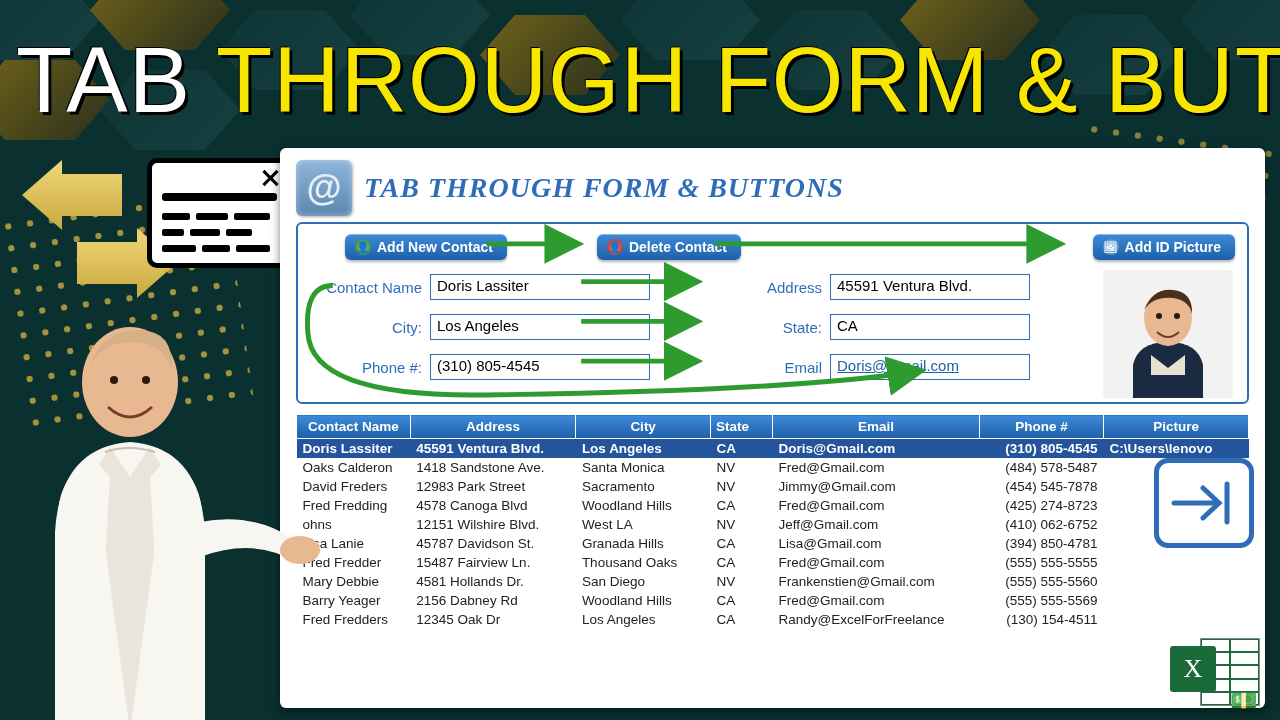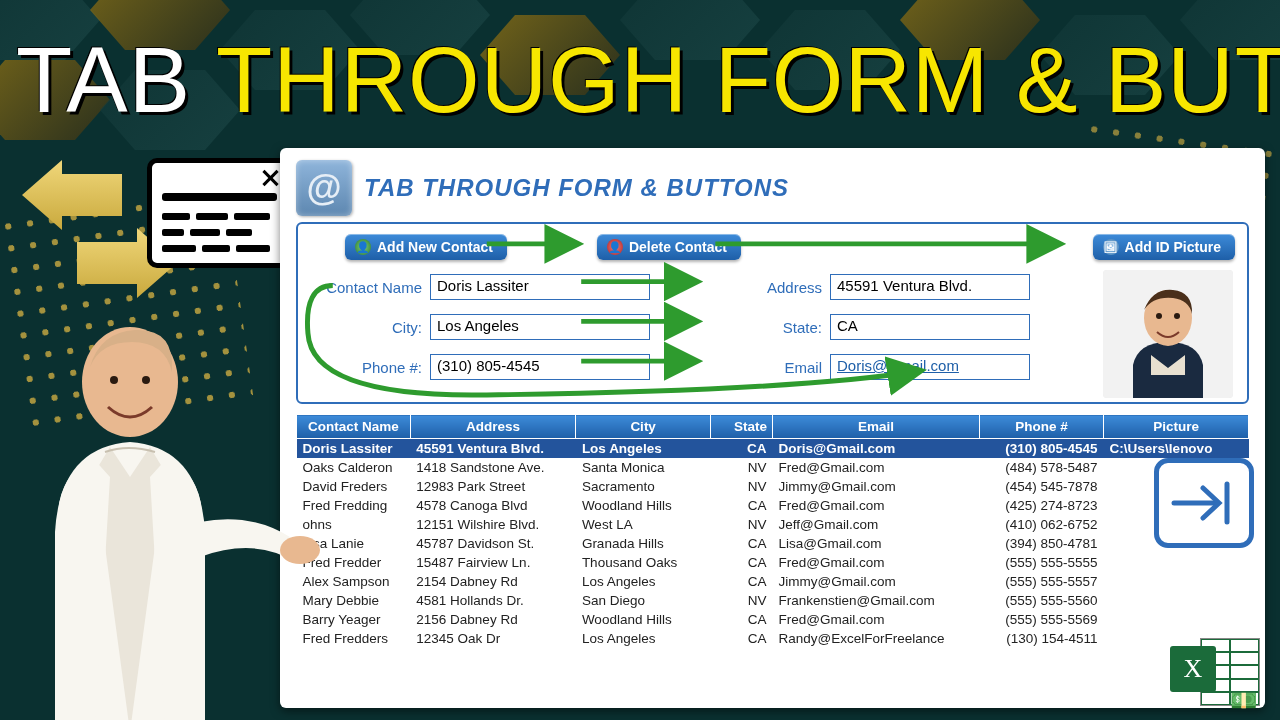--- a/index.html
+++ b/index.html
@@ -47,21 +47,21 @@
   .window-icon .dash{position:absolute;background:#000;border-radius:2px;height:7px}
 
   
   .panel {
     position:absolute; left:280px; top:148px; width:985px; height:560px;
     background:#fff; border-radius:6px; box-shadow:0 3px 10px rgba(0,0,0,.5);
     padding:12px 16px 10px 16px;
   }
   .panel-title { display:flex; align-items:center; gap:12px; }
   .at-badge { width:56px; height:56px; background:linear-gradient(#8fb5db,#5d87b0); border-radius:6px; display:flex;align-items:center;justify-content:center; color:#e6eef6; font-size:36px; font-weight:bold; box-shadow:inset 0 0 6px rgba(255,255,255,.4), 1px 1px 3px rgba(0,0,0,.3);}
-  .panel-title h2 { color:#2f6db9; font-family:Liberation Sans, sans-serif; font-size:24px; font-style:italic; letter-spacing:1px; }
+  .panel-title h2 { color:#2f6db9; font-family:Liberation Serif, serif; font-size:28px; font-style:italic; letter-spacing:1px; }
 
   .formcard { margin-top:6px; border:2px solid #2f6db9; border-radius:6px; padding:10px 12px 22px 12px; position:relative; }
   .buttonrow { display:flex; gap:90px; position:relative; margin-left:35px;}
   .btn {
     background:linear-gradient(#3d8bd9,#1e5fa8);
     color:#fff; font-size:14px; font-weight:bold;
     border-radius:6px; padding:5px 14px 5px 10px;
     display:flex; align-items:center; gap:6px;
     box-shadow:0 2px 3px rgba(0,0,0,.3), inset 0 1px 0 rgba(255,255,255,.4);
     cursor:pointer;
@@ -81,21 +81,21 @@
   .portrait svg{width:100%;height:100%}
 
   
   .flowarrows{position:absolute;inset:0;pointer-events:none}
 
   
   table.data { margin-top:10px; border-collapse:collapse; width:100%; font-size:13.5px; table-layout:fixed;}
   table.data th{ background:linear-gradient(#3d8bd9,#1e5fa8); color:#fff; font-weight:bold; padding:4px 5px; border:1px solid #fff;}
   table.data td{ padding:2px 6px; border-bottom:0; color:#222; white-space:nowrap; overflow:hidden; text-overflow:clip;}
   table.data tbody tr:first-child td{ background:#23549c; color:#fff; font-weight:bold;}
-  table.data td:nth-child(4),table.data th:nth-child(4){text-align:right}
+  table.data td:nth-child(4),table.data th:nth-child(4){text-align:left}
   table.data td:nth-child(6){text-align:right;padding-right:6px}
 
   
   .presenter{ position:absolute; left:0; bottom:-12px; width:320px; height:430px; }
   .presenter svg{width:100%;height:100%}
 
   
   .tabkey{ position:absolute; right:26px; top:458px; width:100px; height:90px; border:5px solid #2f6db9; border-radius:14px; background:#fff; display:flex;align-items:center;justify-content:center;}
   .tabkey svg{width:70px;height:50px}
 
@@ -305,29 +305,20 @@
         <tr>
           <td>Fred Fredder</td>
           <td>15487 Fairview Ln.</td>
           <td>Thousand Oaks</td>
           <td>CA</td>
           <td>Fred@Gmail.com</td>
           <td>(555) 555-5555</td>
           <td></td>
         </tr>
         <tr>
-          <td>Alex Sampson</td>
-          <td>2154 Dabney Rd</td>
-          <td>Los Angeles</td>
-          <td>CA</td>
-          <td>Jimmy@Gmail.com</td>
-          <td>(555) 555-5557</td>
-          <td></td>
-        </tr>
-        <tr>
           <td>Mary Debbie</td>
           <td>4581 Hollands Dr.</td>
           <td>San Diego</td>
           <td>NV</td>
           <td>Frankenstien@Gmail.com</td>
           <td>(555) 555-5560</td>
           <td></td>
         </tr>
         <tr>
           <td>Barry Yeager</td>

